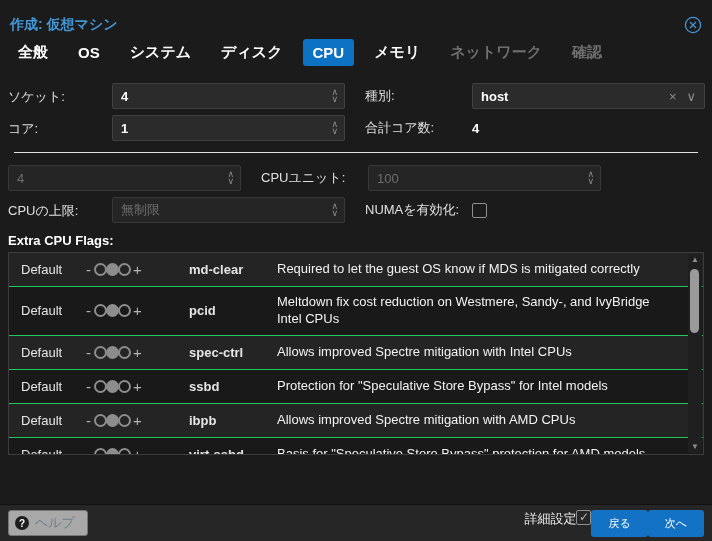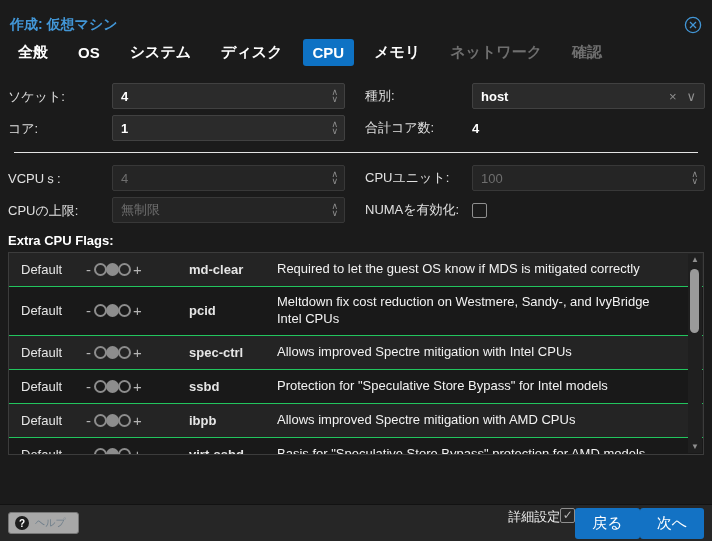--- a/index.html
+++ b/index.html
@@ -137,27 +137,27 @@
     display: inline-flex; align-items: center; gap: 6px;
     background: #a8a8a8; border: 1px solid #767676; border-radius: 3px;
     padding: 3px 12px 3px 6px; cursor: default;
   }
   .help-icon {
     width: 14px; height: 14px; border-radius: 50%;
     background: #1d1d1d; color: #ffffff;
     font-size: 10px; font-weight: bold;
     display: inline-flex; align-items: center; justify-content: center;
   }
-  .help-text { color: #6e7e8a; font-size: 10px; }
+  .help-text { color: #6e7e8a; font-size: 13px; }
   .footer-right { margin-left: auto; display: flex; align-items: flex-start; gap: 0; }
   .adv-label { color: #f0f0f0; }
   .btn-blue {
     background: #1372c4; color: #ffffff;
     border: none; border-radius: 3px;
-    padding: 6px 17px; font-size: 15px; font-family: inherit;
+    padding: 6px 17px; font-size: 11px; font-family: inherit;
     cursor: pointer;
   }
 </style>
 </head>
 <body>
 
 <div class="titlebar">
   <span class="title">作成: 仮想マシン</span>
   <span class="close-btn">
     <svg width="18" height="18" viewBox="0 0 18 18">
@@ -209,21 +209,20 @@
           <span>∨</span>
       </span>
     </div>
     <span class="fr-label">合計コア数:</span>
     <span class="static-val">4</span>
   </div>
 
   <div class="divider"></div>
 
   <div class="form-row">
-    <span class="fl-label">VCPUｓ:</span>
     <div class="field disabled">
       <span class="val">4</span>
       <span class="spin-icons">
         <span>∧</span>
           <span>∨</span>
       </span>
     </div>
     <span class="fr-label">CPUユニット:</span>
     <div class="field disabled">
       <span class="val">100</span>

